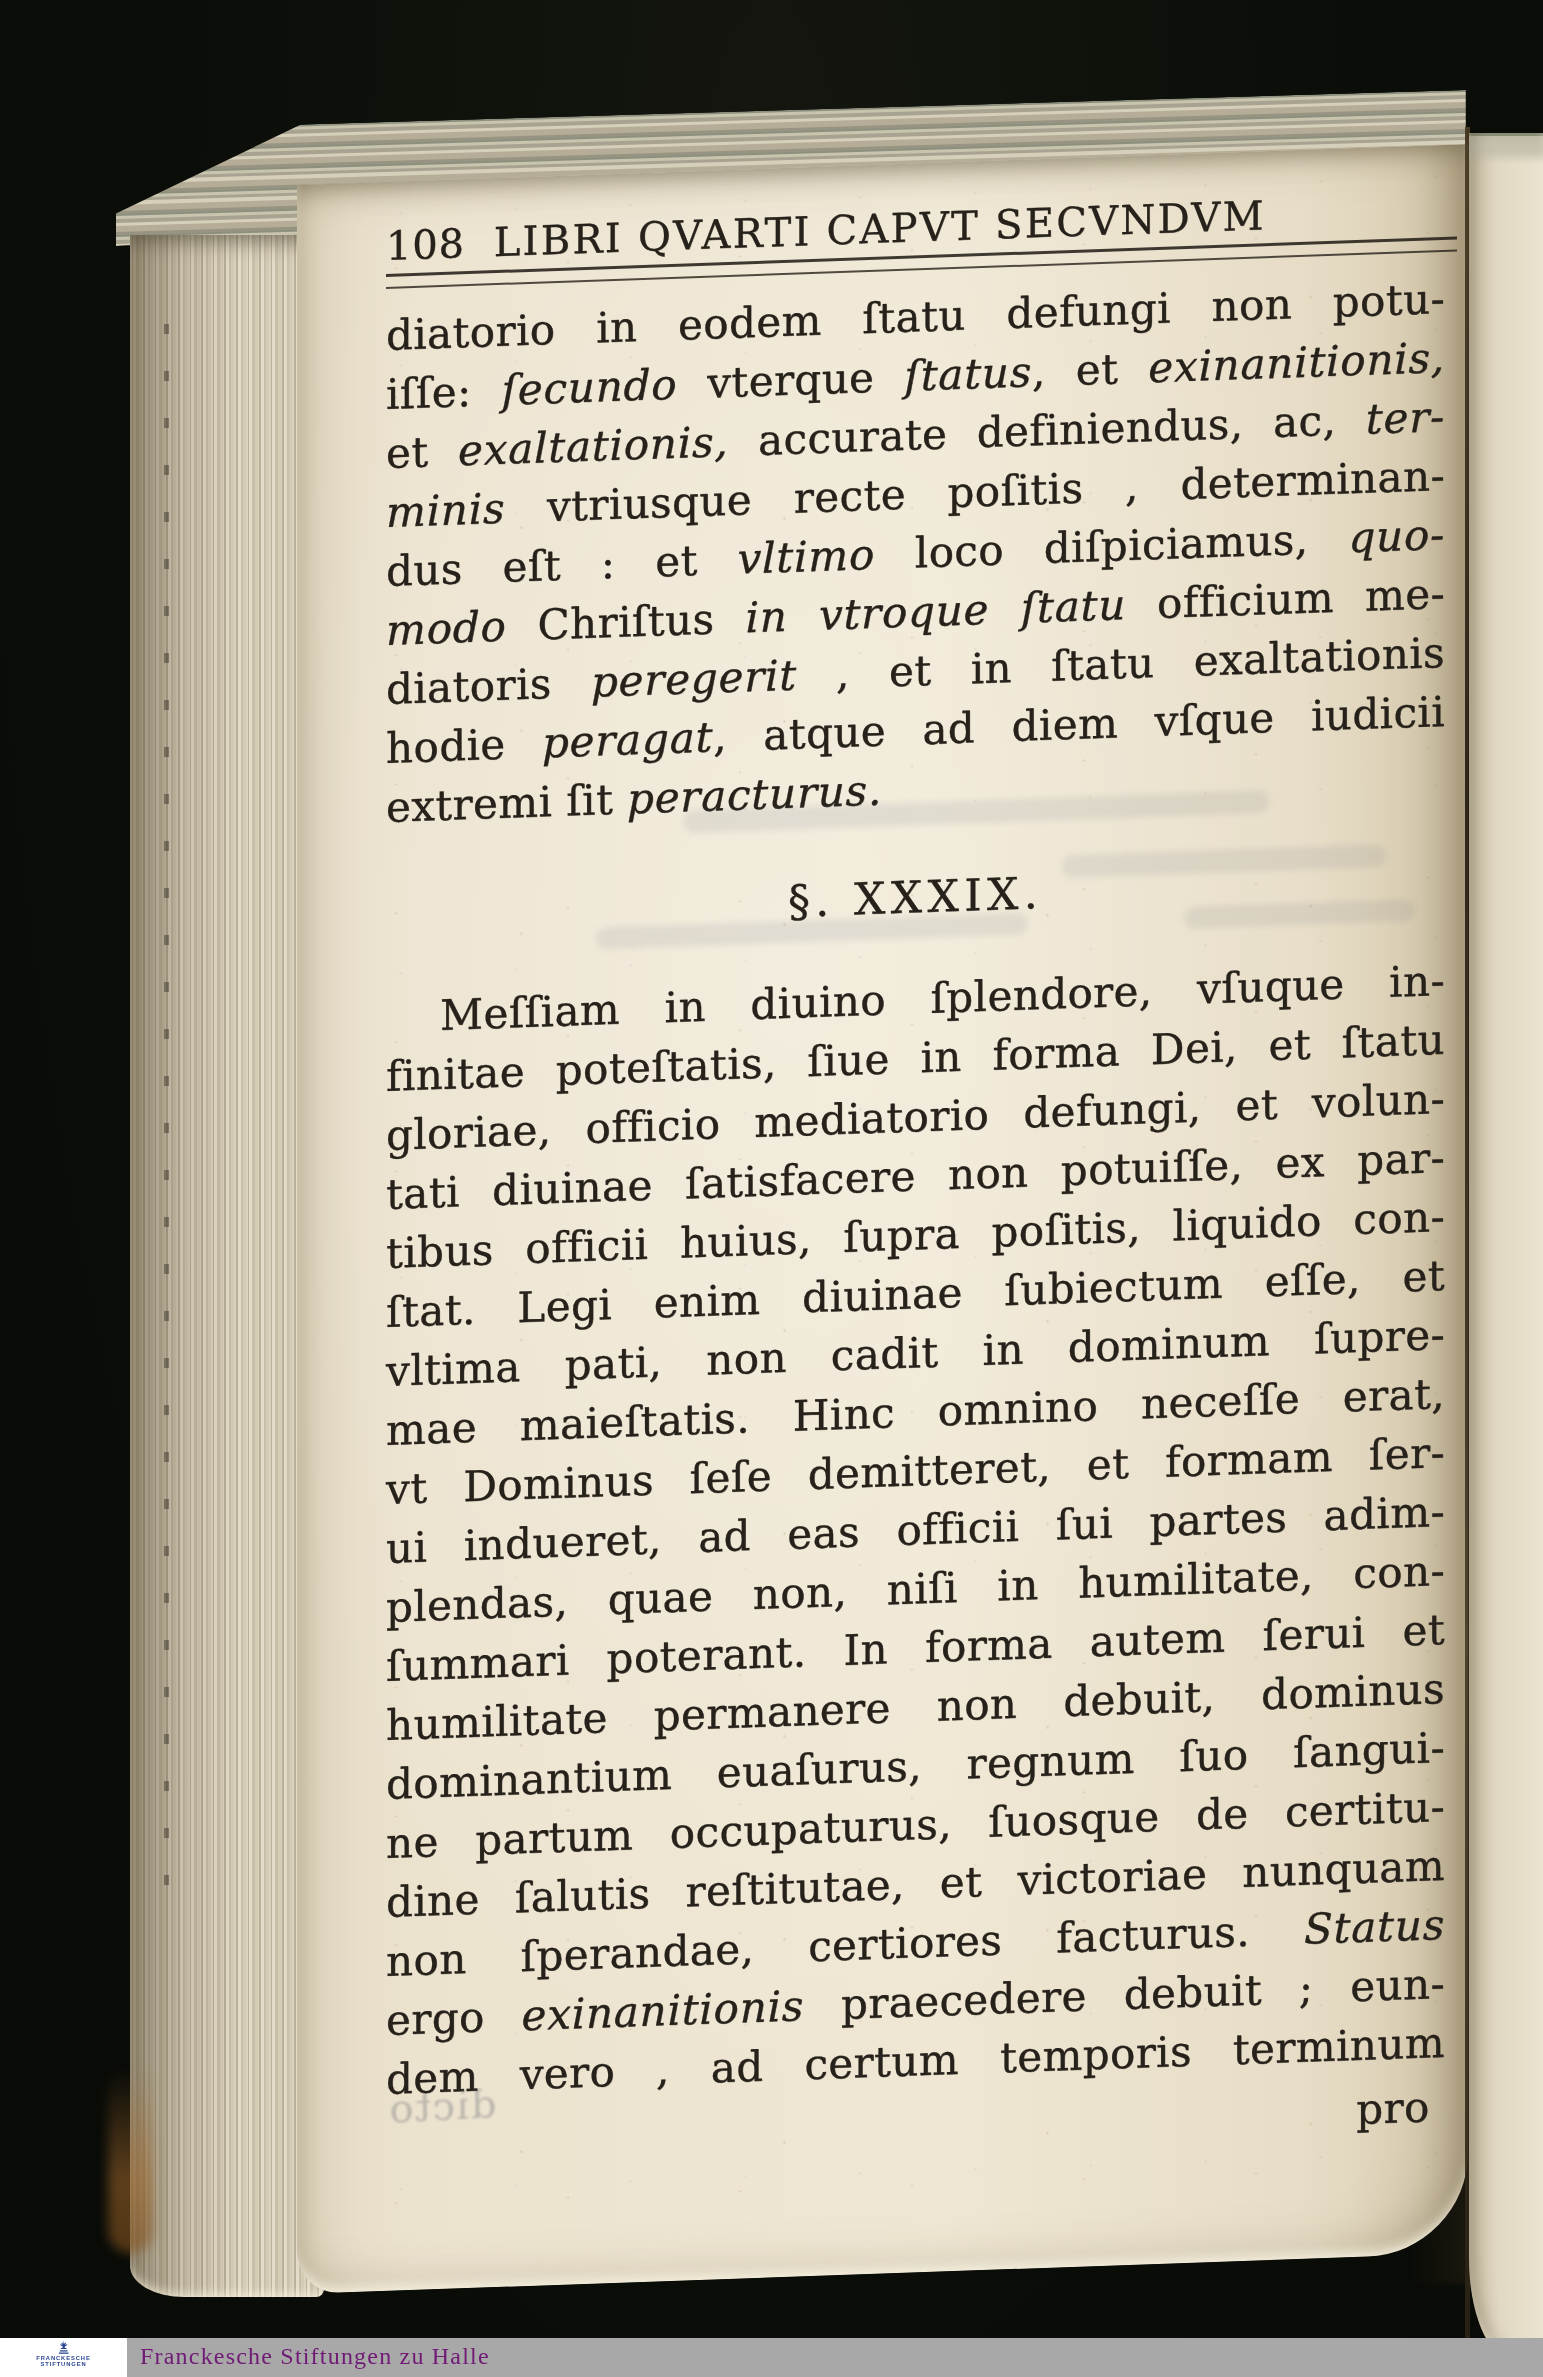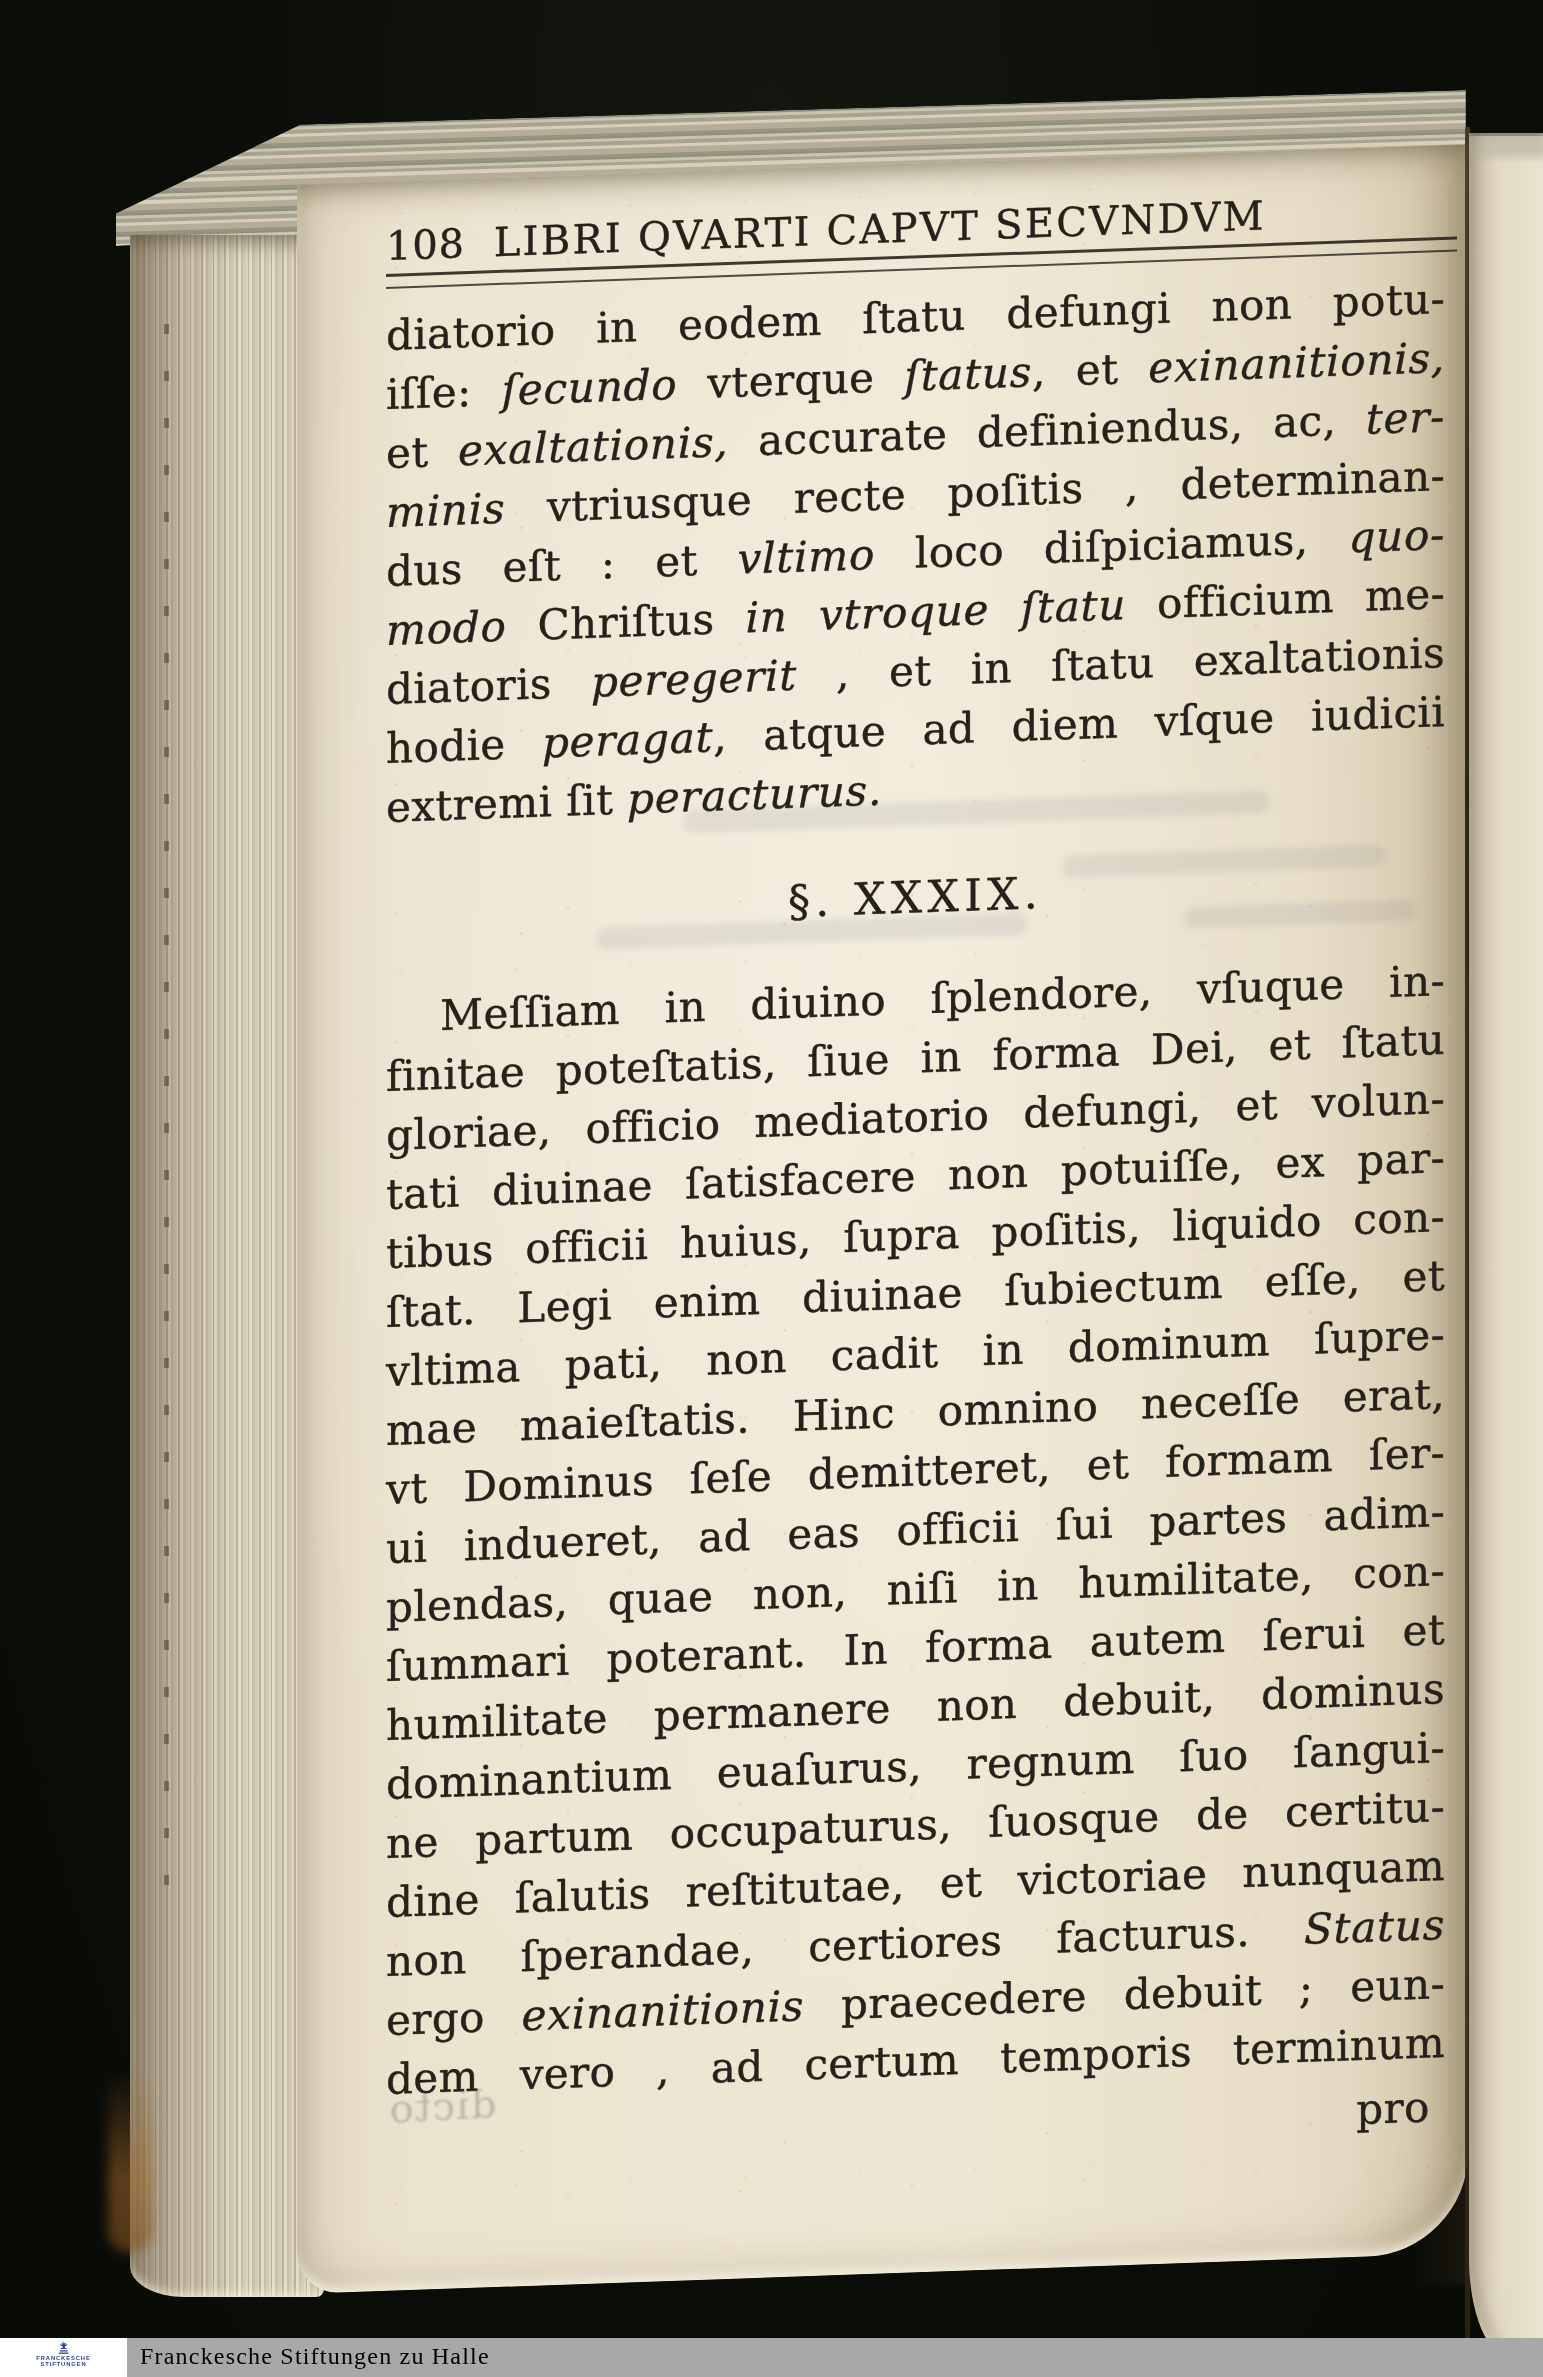--- a/index.html
+++ b/index.html
@@ -78,21 +78,21 @@
   .catchword-line{margin-top:4.6px;text-align:right;padding-right:15.4px;height:59px;}
 
   
   .ghost{position:absolute;background:rgba(100,106,124,.12);filter:blur(3.1px);border-radius:10.8px;}
   .ghost-word{position:absolute;left:91px;top:1903px;font-size:40px;color:rgba(92,95,106,.34);
       transform:scaleX(-1) rotate(1deg);filter:blur(0.9px);letter-spacing:1.5px;
       -webkit-text-stroke:0;text-shadow:none;font-style:normal;}
 
   
   .footer-bar{position:absolute;left:0;top:2338px;width:1543px;height:39px;background:#a8a8a8;}
-  .footer-caption{position:absolute;left:140px;top:5.4px;color:#000000;font-size:24px;
+  .footer-caption{position:absolute;left:140px;top:5.4px;color:#701a75;font-size:24px;
       font-family:"Liberation Serif", serif;letter-spacing:1.2px;}
   .logo-box{position:absolute;left:0;top:0;width:127px;height:39px;background:#ffffff;text-align:center;}
   .logo-box svg{display:block;margin:1.5px auto 0;}
   .logo-text{font-family:"Liberation Sans", sans-serif;font-size:5.8px;line-height:6.6px;
       color:#2a4693;letter-spacing:0.9px;font-weight:bold;}
 </style>
 </head>
 <body>
 
 <div class="scene">

